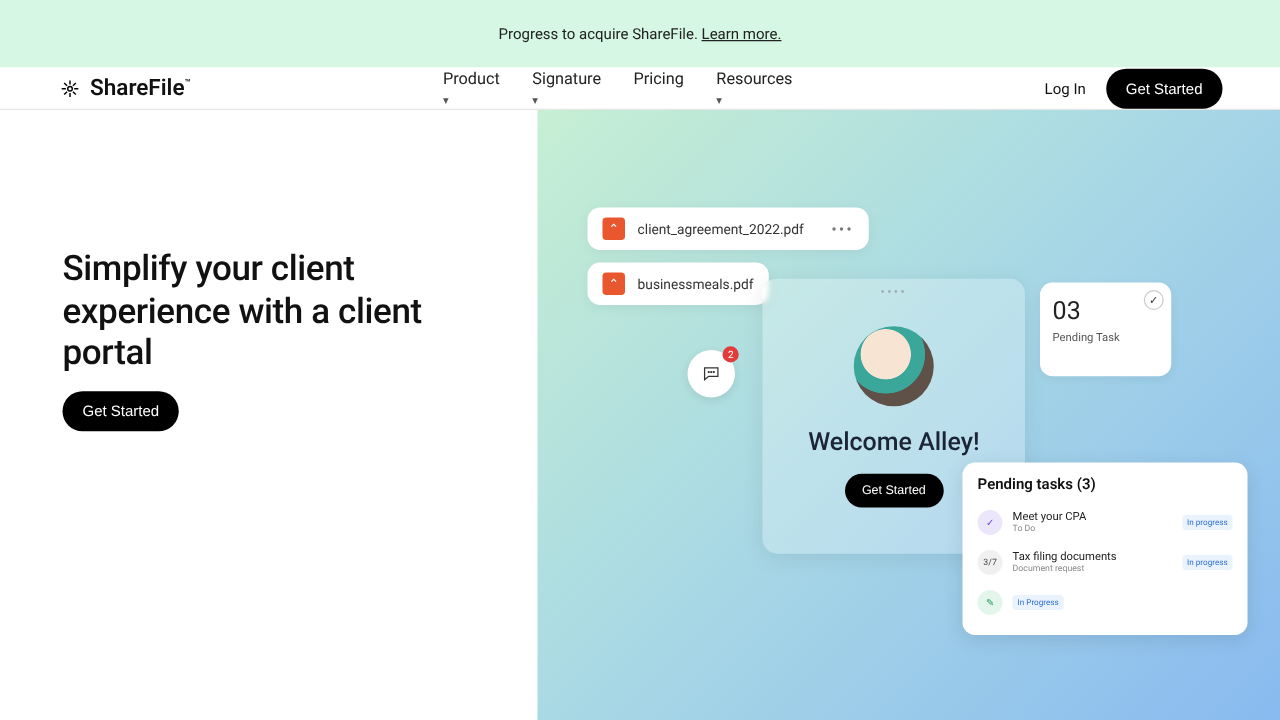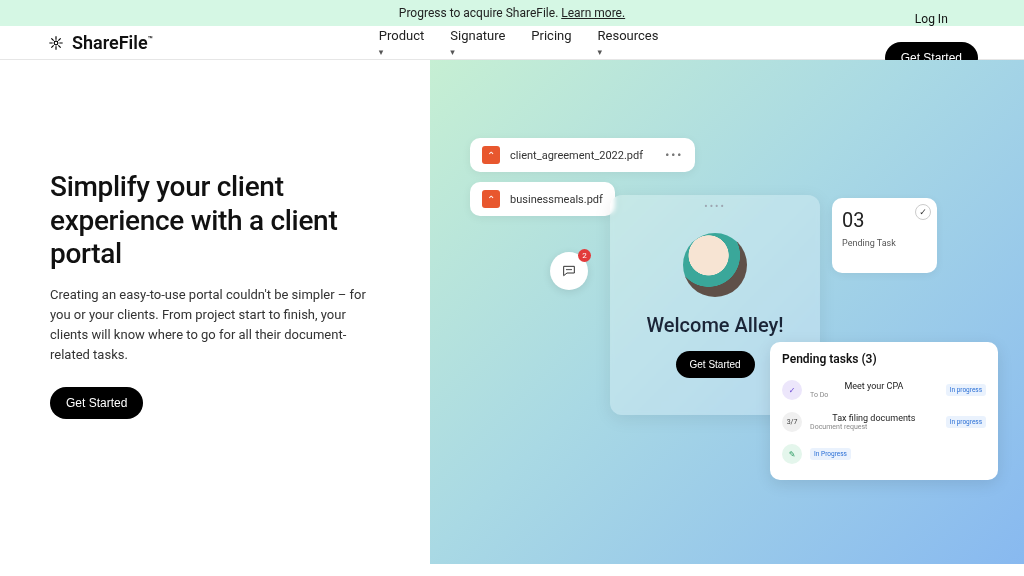--- a/index.html
+++ b/index.html
@@ -7,40 +7,40 @@
     font-family: -apple-system, BlinkMacSystemFont, "Segoe UI", Roboto, Helvetica, Arial, sans-serif;
     color: #111;
     width: 1024px;
     height: 576px;
     overflow: hidden;
   }
   .announcement {
     background: #d5f7e4;
     text-align: center;
     font-size: 12px;
-    padding: 6px 0;
+    padding: 20px 0;
     color: #222;
   }
   .announcement a { color: #222; }
   .nav {
     display: flex;
     align-items: center;
     justify-content: space-between;
     padding: 8px 46px;
     border-bottom: 1px solid #e6e6e6;
     background: #fff;
     height: 34px;
   }
   .logo { display: flex; align-items: center; gap: 6px; font-weight: 600; font-size: 18px; }
   .logo svg { width: 20px; height: 20px; }
   .logo sup { font-size: 8px; vertical-align: super; }
   .nav-center { display: flex; gap: 26px; }
   .nav-item { font-size: 13px; color: #222; cursor: pointer; display: flex; gap: 4px; flex-direction: column; }
   .nav-item .chev { font-size: 9px; color: #555; }
-  .nav-right { display: flex; align-items: center; gap: 16px; flex-direction: column; }
+  .nav-right { display: flex; align-items: center; gap: 16px; }
   .login { font-size: 12px; cursor: pointer; }
   .btn {
     background: #000;
     color: #fff;
     border-radius: 20px;
     font-size: 12px;
     padding: 9px 16px;
     border: none;
     cursor: pointer;
   }
@@ -139,21 +139,21 @@
     width:228px; background:#fff; border-radius:10px;
     padding:10px 0; box-shadow: 0 4px 16px rgba(0,0,0,0.1);
   }
   .tasks-card h3 { font-size:12px; font-weight:600; padding:0 12px 8px; }
   .task-row { display:flex; align-items:center; gap:8px; padding:6px 12px; }
   .task-ico { width:20px; height:20px; border-radius:50%; display:flex; align-items:center; justify-content:center; font-size:8px; }
   .ico1 { background:#ece6fb; color:#6846d3; }
   .ico2 { background:#f0f0f0; color:#444; font-size:7px; }
   .ico3 { background:#e4f6ec; color:#2e9c64; }
   .task-text { display:flex; flex-direction:column; flex:1; }
-  .task-text .t1 { font-size:9px; color:#222;text-align:center; }
+  .task-text .t1 { font-size:9px; color:#222; }
   .task-text .t2 { font-size:7px; color:#888; }
   .task-badge { font-size:6.5px; color:#2a6fd6; background:#eaf2fd; border-radius:3px; padding:2px 4px; white-space:nowrap; }
 </style>
 </head>
 <body>
 
 <div class="announcement">
   <span>Progress to acquire ShareFile. </span><a href="#">Learn more.</a>
 </div>
 
@@ -186,21 +186,20 @@
   </div>
   <div class="nav-right">
     <span class="login">Log In</span>
     <button class="btn">Get Started</button>
   </div>
 </nav>
 
 <section class="hero">
   <div class="hero-left">
     <h1>Simplify your client experience with a client portal</h1>
-    <p>Creating an easy-to-use portal couldn't be simpler – for you or your clients. From project start to finish, your clients will know where to go for all their document-related tasks.</p>
     <button class="btn">Get Started</button>
   </div>
 
   <div class="hero-right">
 
     <div class="file-card file1">
       <div class="pdf-icon">⌃</div>
       <span>client_agreement_2022.pdf</span>
       <span class="dots">•••</span>
     </div>

